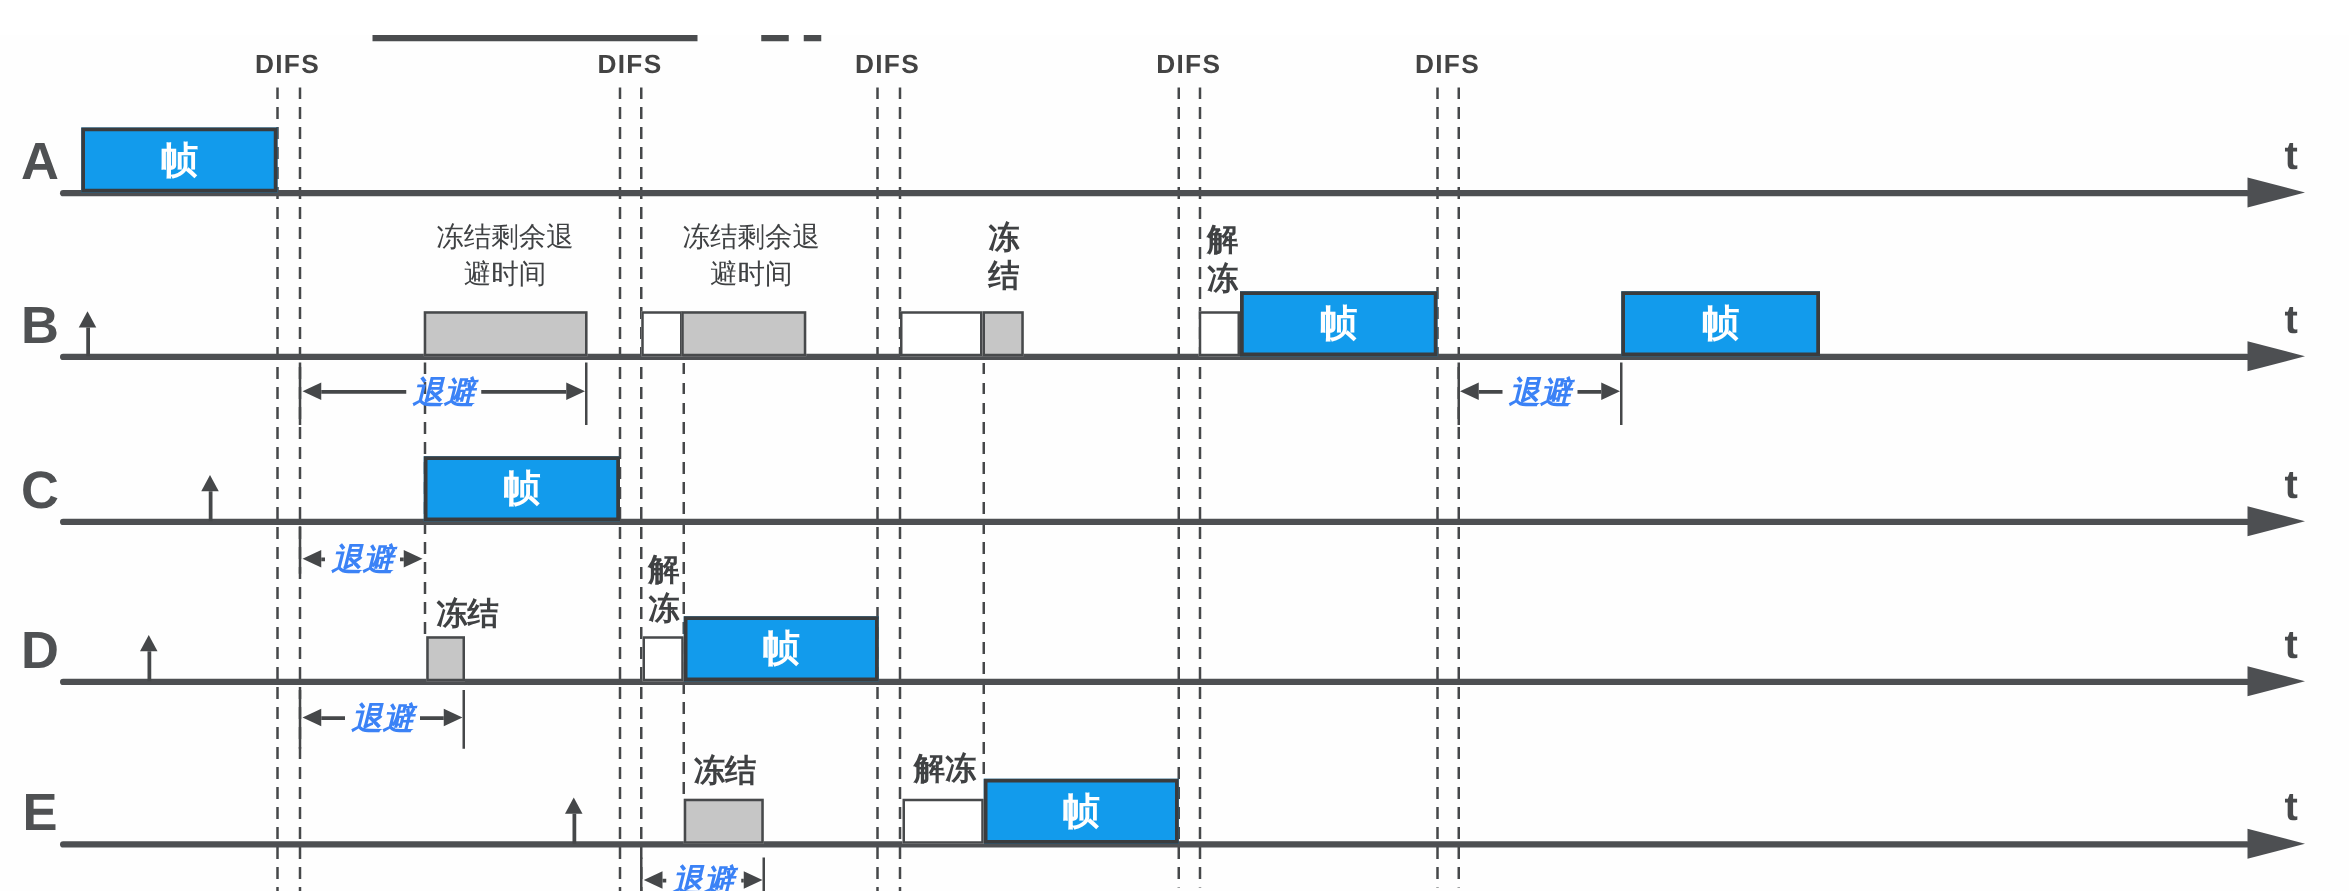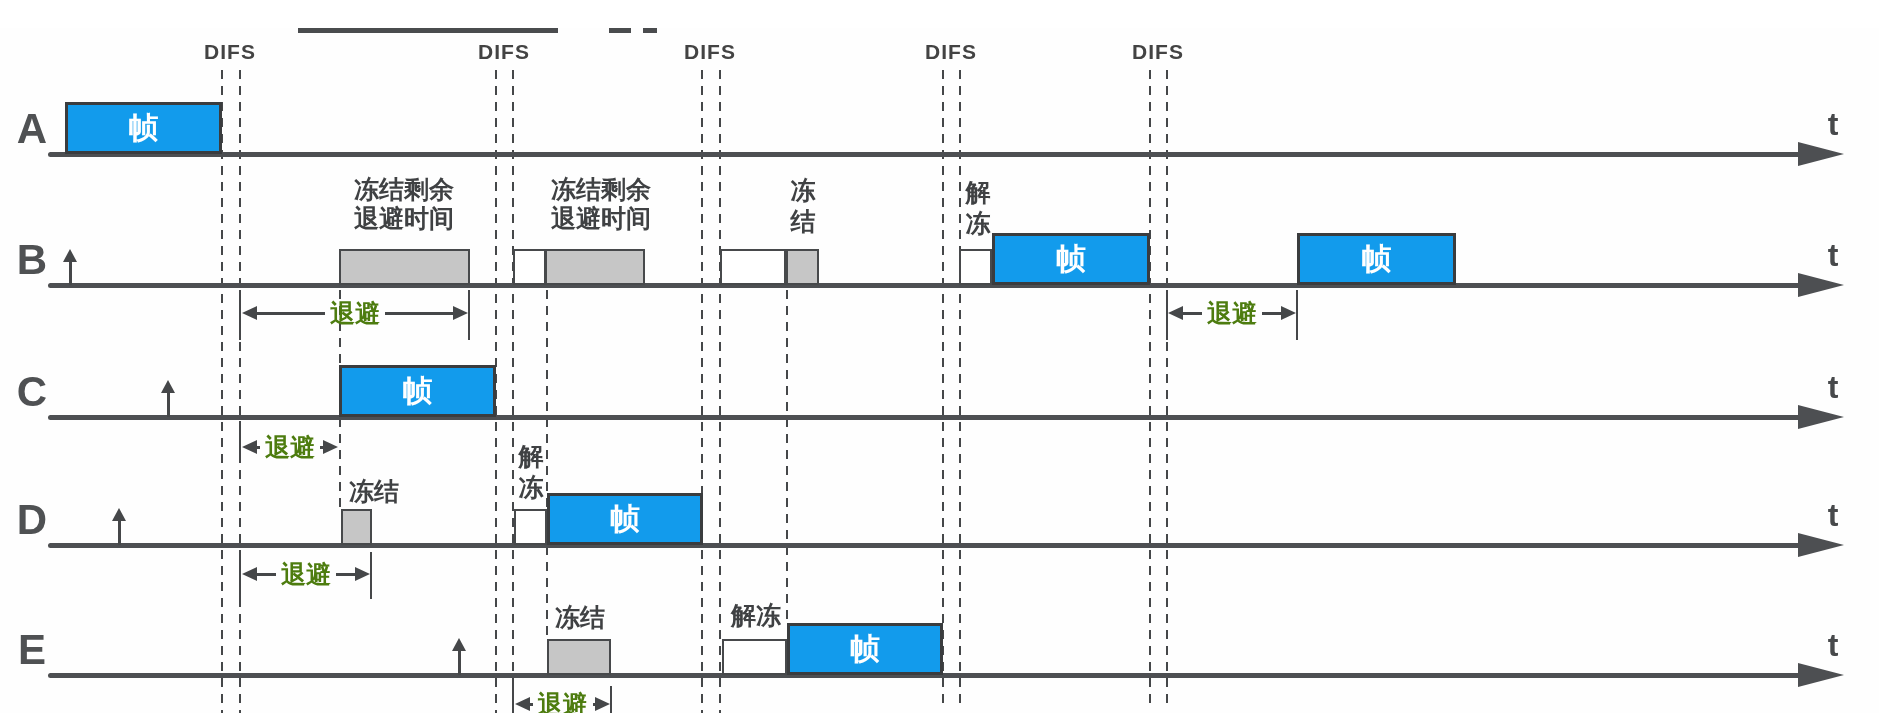--- a/index.html
+++ b/index.html
@@ -32,33 +32,33 @@
   .taxis{position:absolute;width:30px;text-align:center;
          font-size:32px;font-weight:700;color:#47494b;line-height:1;}
 
   .frame{position:absolute;display:flex;align-items:center;justify-content:center;
          box-sizing:border-box;background:var(--frame);border:3px solid #3a3c3e;
          color:#fff;font-size:30px;font-weight:700;}
   .box{position:absolute;box-sizing:border-box;border:2px solid #47494b;}
   .gray{background:var(--gray);}
   .white{background:#ffffff;}
 
-  .mlabel{position:absolute;width:116px;text-align:center;font-size:25px;font-weight:700;
+  .mlabel{position:absolute;width:116px;text-align:center;font-size:22px;font-weight:400;
           line-height:29px;word-break:break-all;color:#3f4143;}
   .vlabel{position:absolute;width:32px;text-align:center;font-size:25px;font-weight:700;
           line-height:31px;word-break:break-all;color:#3f4143;}
   .hlabel{position:absolute;width:66px;text-align:center;font-size:25px;font-weight:700;
           line-height:26px;color:#3f4143;white-space:nowrap;}
 
   .harrow{position:absolute;display:flex;align-items:center;height:26px;}
   .harrow .ah{width:0;height:0;border-top:7px solid transparent;border-bottom:7px solid transparent;}
   .harrow .ah.l{border-right:15px solid var(--ink);}
   .harrow .ah.r{border-left:15px solid var(--ink);}
   .harrow .ln{flex:1;height:3px;background:var(--ink);}
-  .harrow .lbl{padding:0 5px;font-size:25px;font-weight:700;color:#4d7c0f;white-space:nowrap;}
+  .harrow .lbl{padding:0 5px;font-size:25px;font-weight:700;color:#3b82f6;white-space:nowrap;font-style:italic;}
 
   .uarrow{position:absolute;display:flex;flex-direction:column;align-items:center;width:16px;}
   .uarrow .uhead{width:0;height:0;border-left:7px solid transparent;border-right:7px solid transparent;
                  border-bottom:13px solid var(--ink);}
   .uarrow .ustem{width:3px;flex:1;background:var(--ink);}
 </style>
 </head>
 <body>
 
 <div id="stage">

